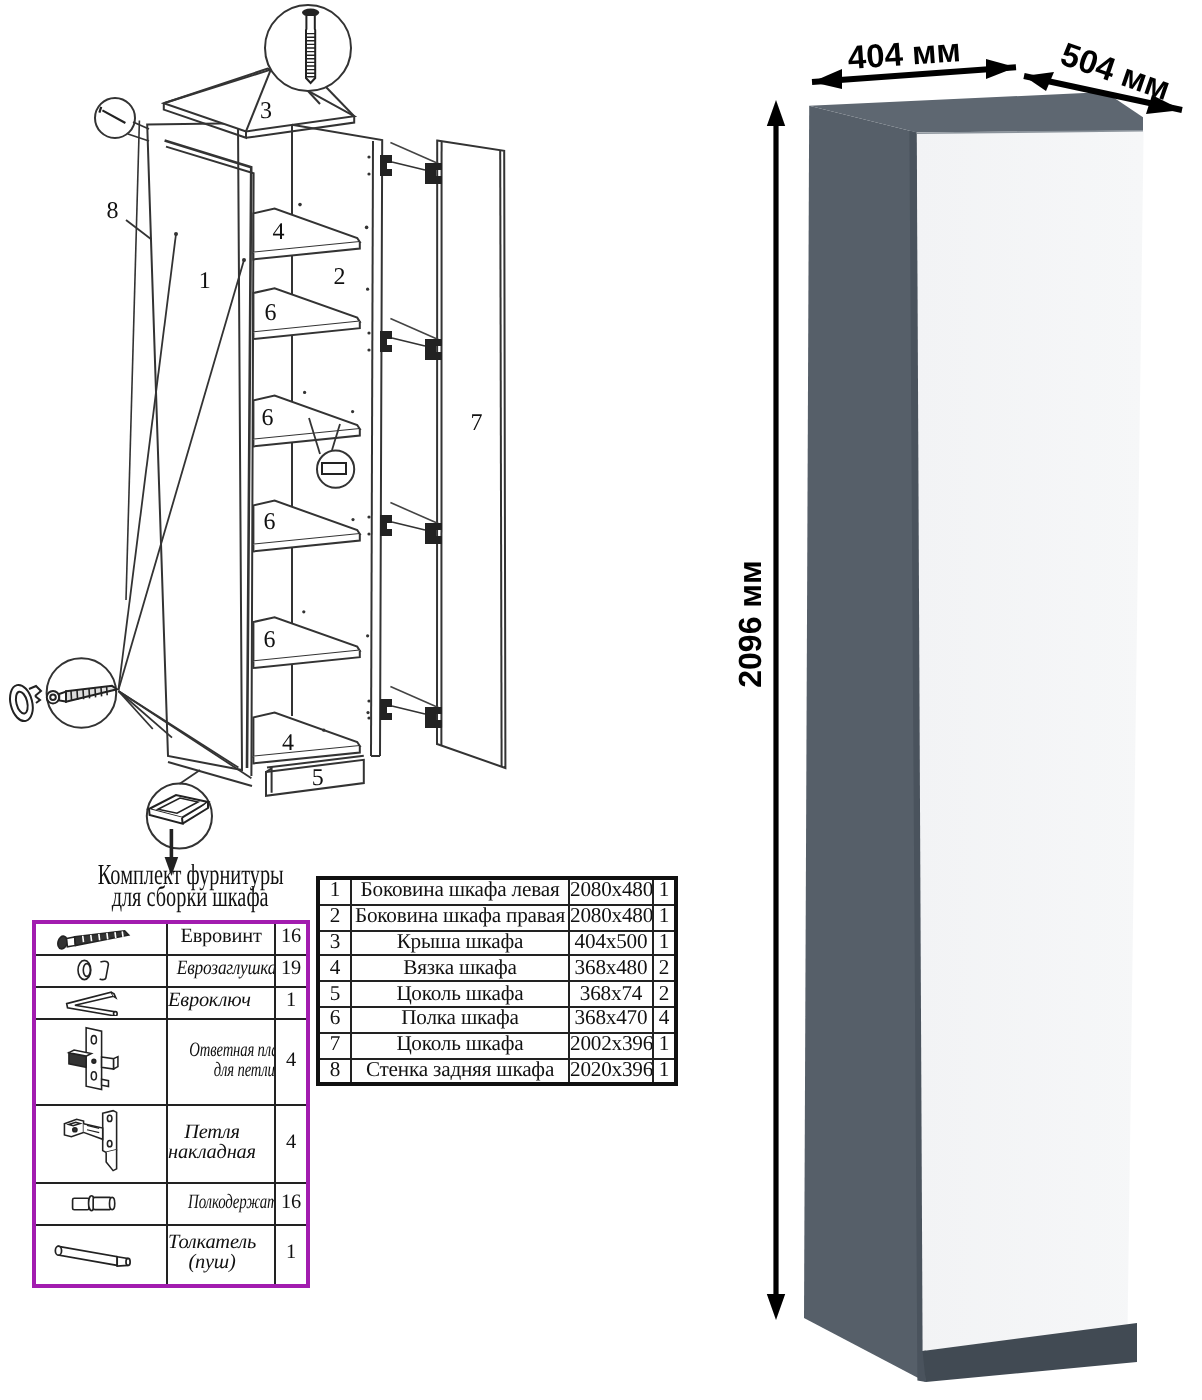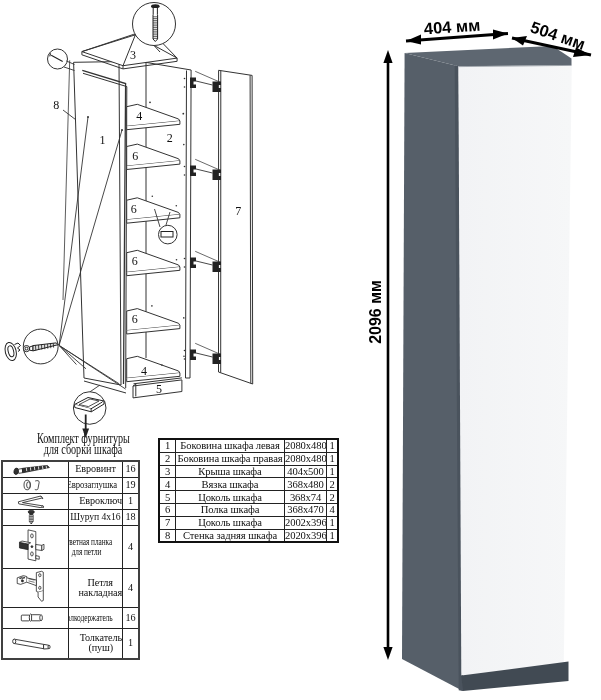--- a/index.html
+++ b/index.html
@@ -1,28 +1,28 @@
 <!DOCTYPE html>
 <html><head>
 <meta charset="utf-8">
 <style>
   html,body{margin:0;padding:0;}
   body{width:601px;height:700px;background:#fff;position:relative;overflow:hidden;
        font-family:"Liberation Serif",serif;}
   #diagram{position:absolute;left:0;top:0;}
-  .title{position:absolute;left:12px;top:433px;width:142px;text-align:center;
-         font-size:14.5px;line-height:11px;color:#111;}
+  .title{position:absolute;left:0;top:433px;width:142px;text-align:center;
+         font-size:14.5px;line-height:11px;color:#111;padding-left:24px;}
   .title span{display:inline-block;transform:scaleX(0.70);transform-origin:50% 50%;white-space:nowrap;}
   table{border-collapse:collapse;table-layout:fixed;}
   td{border:1px solid #222;padding:0;overflow:hidden;}
   #hw{position:absolute;left:1px;top:460px;width:138px;font-size:10.2px;color:#111;}
-  #hw table{width:138px;border:2px solid #404040;}
+  #hw table{width:138px;border:2px solid #a21caf;margin-left:15px;}
   #hw td{text-align:center;vertical-align:middle;line-height:10px;letter-spacing:-0.1px;}
   #hw td svg{display:block;margin:0 auto;transform:translateX(-4px);}
-  #hw td .fx{display:flex;justify-content:flex-end;align-items:center;width:100%;}
+  #hw td .fx{display:flex;justify-content:flex-start;align-items:center;width:100%;font-style:italic;}
   .n{display:block;width:max-content;text-align:center;white-space:nowrap;}
   #parts{position:absolute;left:158px;top:438px;width:180px;font-size:10.6px;color:#111;}
   #parts table{width:180px;border:2px solid #111;}
   #parts td{text-align:center;vertical-align:middle;height:11.8px;line-height:11px;white-space:nowrap;letter-spacing:-0.1px;}
 </style>
 </head>
 <body>
 
 <div class="title"><span>Комплект фурнитуры</span><br><span>для сборки шкафа</span></div>
 
@@ -69,37 +69,20 @@
                 <ellipse cx="33.6" cy="15.7" rx="1.1" ry="1.3"></ellipse>
 </g>
             </svg>
           </td>
           <td>
             <div class="fx">
               <span class="n">Евроключ</span>
             </div>
           </td>
           <td>1</td>
-        </tr>
-<tr style="height:16px">
-          <td>
-            <svg width="10.5" height="14.9" viewBox="0 0 12 17">
-              <g stroke="#222" stroke-width="0.8">
-<ellipse cx="6" cy="2.2" rx="3.6" ry="1.8" fill="#333"></ellipse>
-<path d="M4.3,3.6 L4.3,5 L3.8,5.6 L3.8,13 L6,16 L8.2,13 L8.2,5.6 L7.7,5 L7.7,3.6 Z" fill="#333"></path>
-<path d="M3.8,6.5 h4.4 M3.8,8.3 h4.4 M3.8,10.1 h4.4 M3.8,11.9 h4.4 M4.5,13.9 h3" stroke="#fff" stroke-width="0.8"></path>
-</g>
-            </svg>
-          </td>
-          <td>
-            <div class="fx">
-              <span class="n" style="transform:scaleX(0.95)">Шуруп 4х16</span>
-            </div>
-          </td>
-          <td>18</td>
         </tr>
 <tr style="height:43px">
           <td>
             <svg width="31" height="34.4" viewBox="0 0 36 40">
               <g stroke="#222" stroke-width="0.9" fill="#fff">
 <path d="M14,1 L23,3 L23,37 L14,35 Z"></path>
 <ellipse cx="18.5" cy="8" rx="1.5" ry="2.4"></ellipse>
                 <ellipse cx="18.5" cy="29" rx="1.5" ry="2.4"></ellipse>
 <path d="M4,15.5 L14,17.5 L14,24 L4,22 Z" fill="#333"></path>
 <path d="M4,15.5 L7,14 L17,16 L14,17.5 Z"></path>

